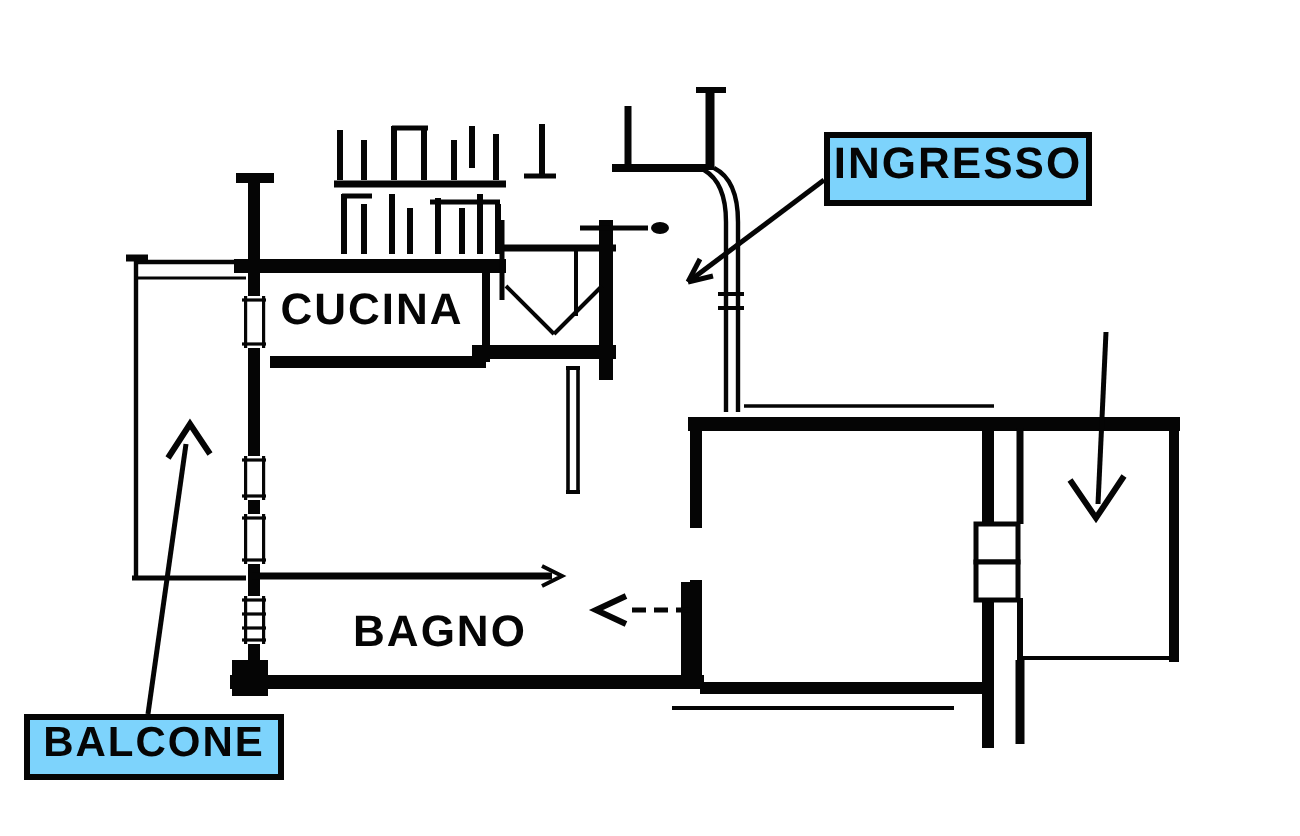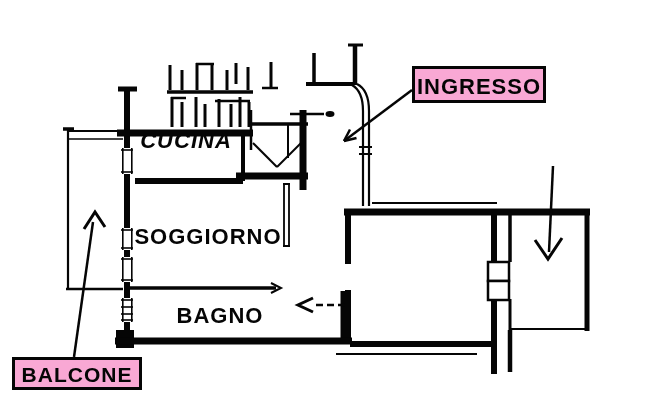--- a/index.html
+++ b/index.html
@@ -18,31 +18,31 @@
     font-size:22px;
     letter-spacing:1px;
     text-align:center;
     line-height:26px;
     white-space:nowrap;
   }
   .callout{
     position:absolute;
     box-sizing:border-box;
     border:3px solid #050505;
-    background:#f9a8d4;
+    background:#7dd3fc;
     color:#050505;
     font-weight:bold;
     font-size:22px;
     letter-spacing:1px;
     display:flex;
-    align-items:flex-end;
+    align-items:flex-start;
     justify-content:center;
     white-space:nowrap;
   }
-  #cucina-label   {left:116px; top:128px; width:140px;font-style:italic;}
+  #cucina-label   {left:116px; top:142px; width:140px;}
   #soggiorno-label{left:128px; top:224px; width:160px;}
   #bagno-label    {left:150px; top:303px; width:140px;}
   #camera-label   {left:354px; top:263px; width:140px;}
   #ingresso-box{left:412px; top:66px;  width:134px; height:37px;}
   #terrazzo-box{left:488px; top:130px; width:140px; height:37px;}
   #balcone-box {left:12px;  top:357px; width:130px; height:33px; font-size:21px;}
 </style>
 </head>
 <body>
 
@@ -214,21 +214,20 @@
       <polyline points="535,240 548,259 562,238" stroke-width="3"></polyline>
     </g>
     <g stroke="#050505">
       <line x1="74" y1="357" x2="93" y2="222" stroke-width="2.5"></line>
       <polyline points="84,229 95,212 105,227" stroke-width="3"></polyline>
     </g>
   </svg>
 
   <div class="room-label" id="cucina-label">CUCINA</div>
 
-  <div class="room-label" id="soggiorno-label">SOGGIORNO</div>
 
   <div class="room-label" id="bagno-label">BAGNO</div>
 
 
   <div class="callout" id="ingresso-box">
     <span>INGRESSO</span>
   </div>
 
 
   <div class="callout" id="balcone-box">

